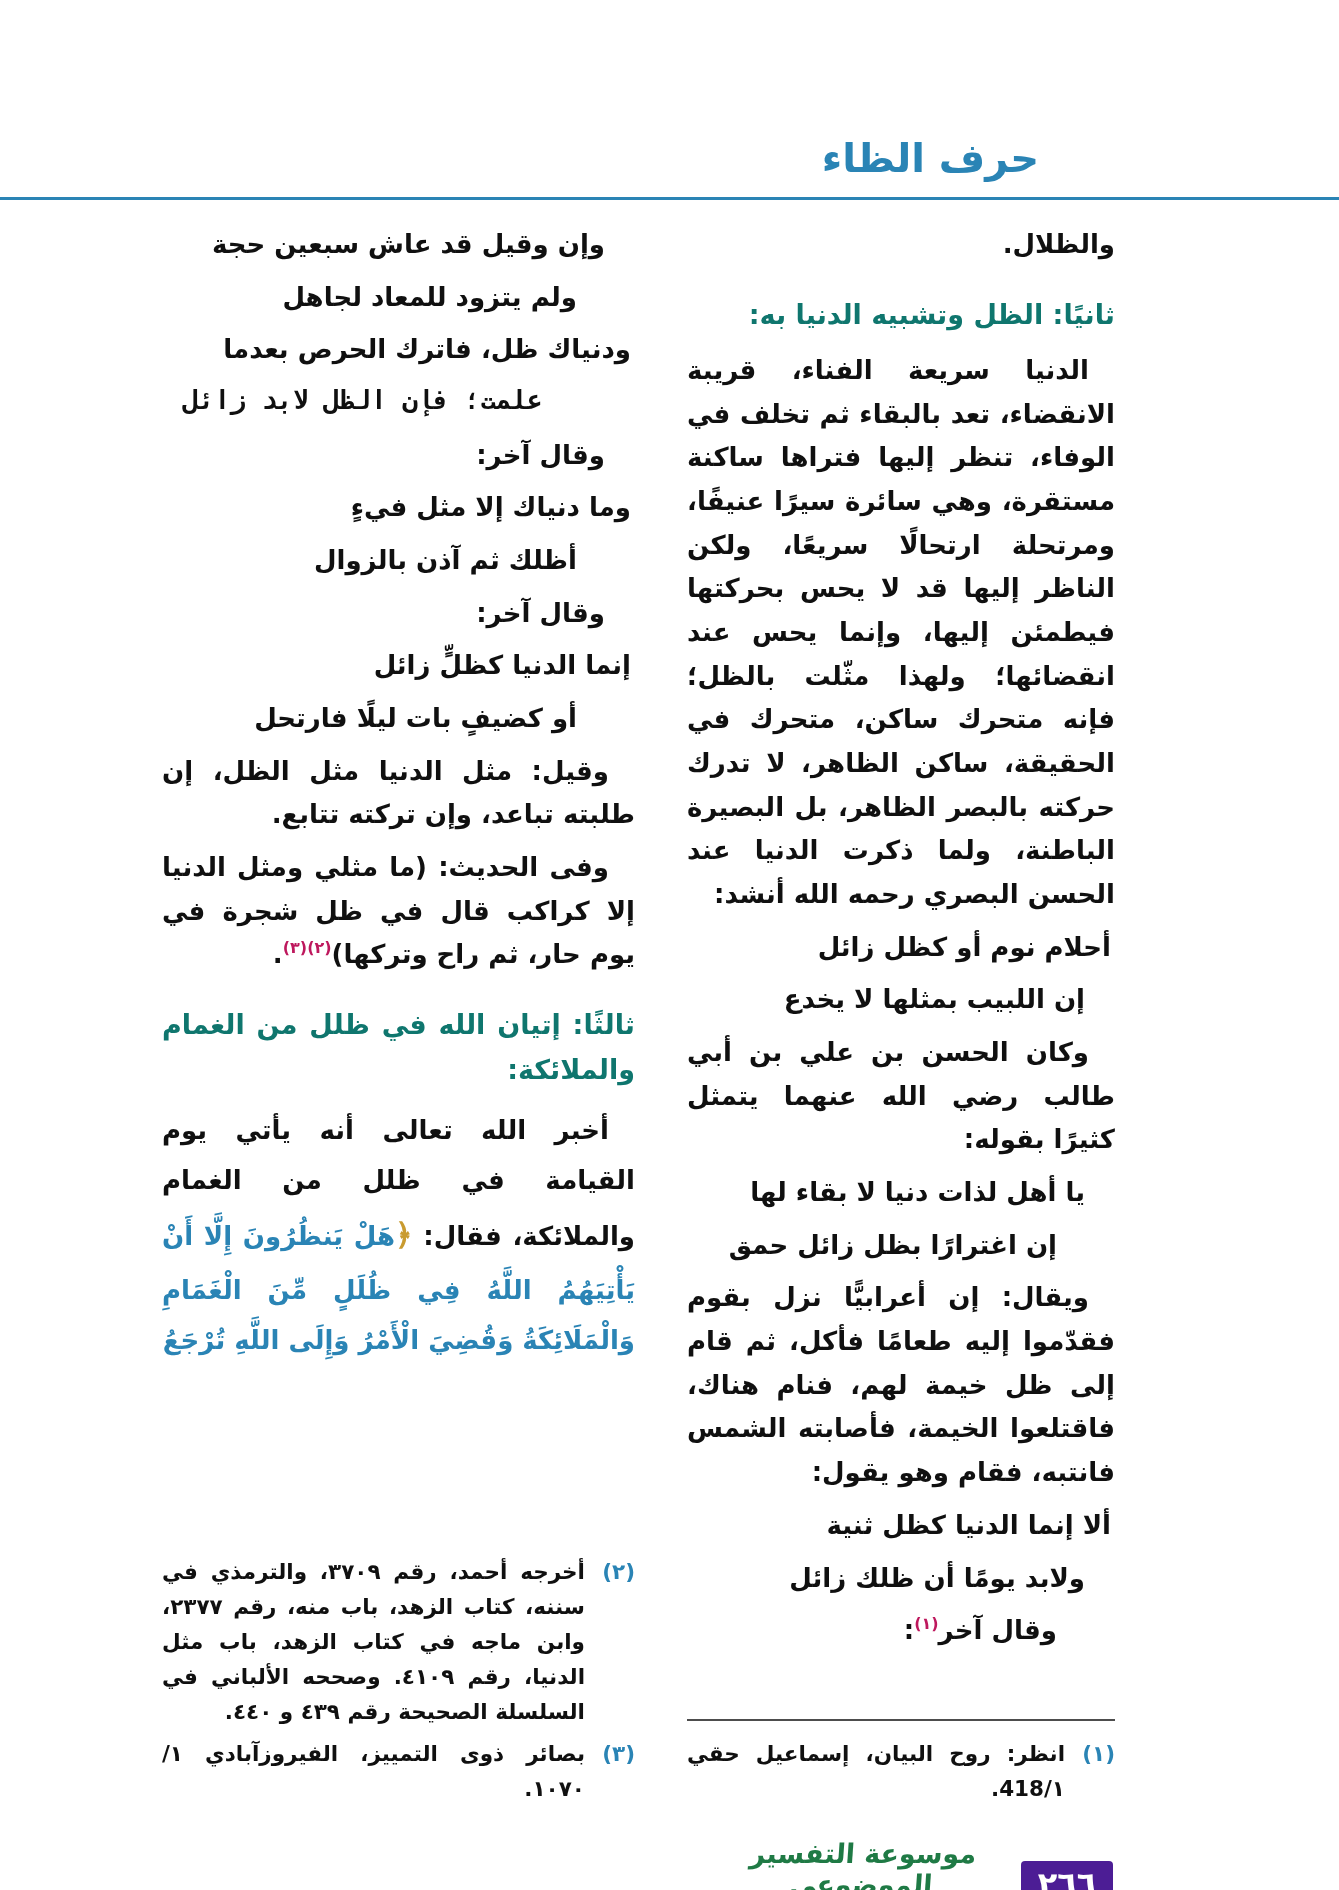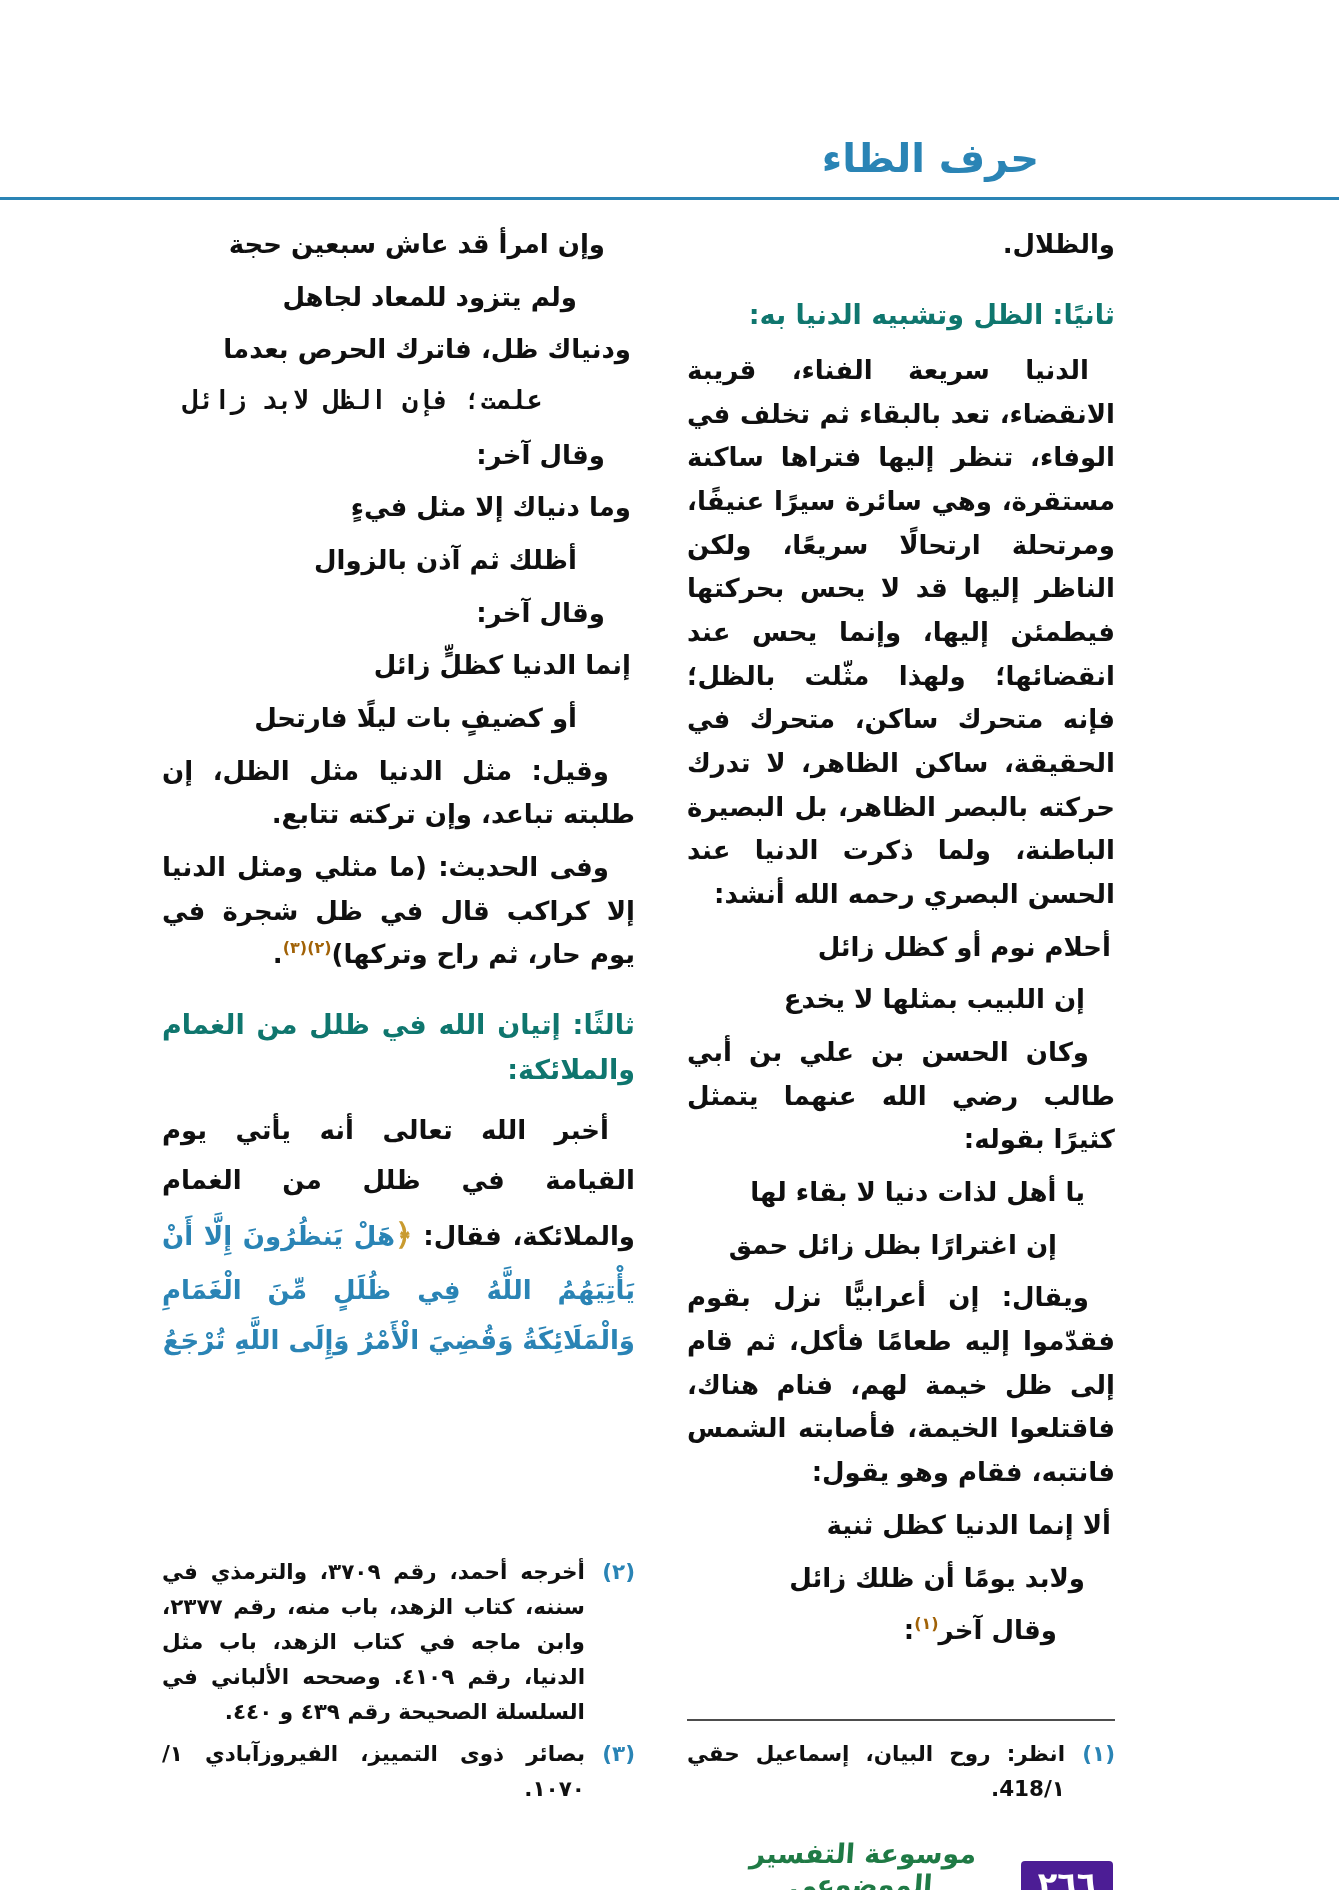--- a/index.html
+++ b/index.html
@@ -49,21 +49,21 @@
 
   p { margin: 0 0 9px; font-size: 26px; font-weight: 700; line-height: 1.68; }
   .just   { text-align: justify; text-align-last: right; }
   .indent { text-indent: 26px; }
   .heading { color: #0f766e; font-size: 27px; margin: 16px 0 12px; }
   .v0 { padding-right: 4px; }
   .v1 { padding-right: 30px; }
   .v2 { padding-right: 58px; }
   .v3 { padding-right: 92px; font-family: Liberation Mono, monospace; }
 
-  sup.ref { color: #a16207; font-size: 16px; font-weight: 700; vertical-align: super; line-height: 0; }
+  sup.ref { color: #be185d; font-size: 16px; font-weight: 700; vertical-align: super; line-height: 0; }
 
   .quran-para { line-height: 1.95; }
   .quran { color: #2a84b5; }
   .ornament { color: #c99b2f; font-size: 30px; }
 
   .push { margin-top: auto; }
   .fn-sep { border-top: 2px solid #4d4d4d; width: 100%; margin: 0 0 16px; }
   .fn-item { display: flex; gap: 8px; font-size: 21.5px; line-height: 1.62; margin-bottom: 8px; }
   .fn-marker { flex: none; color: #2a84b5; font-weight: 700; min-width: 42px; }
   .fn-text { font-weight: 700; flex: 1; min-width: 0; text-align: justify; text-align-last: right; }
@@ -122,21 +122,21 @@
       <div class="push">
         <div class="fn-sep"></div>
         <div class="fn-item">
           <span class="fn-marker">(١)</span>
           <div class="fn-text">انظر: روح البيان، إسماعيل حقي 418/١.</div>
         </div>
       </div>
     </section>
 
     <section class="col col-left">
-      <p class="v1">وإن امرأ قد عاش سبعين حجة</p>
+      <p class="v1">وإن وقيل قد عاش سبعين حجة</p>
       <p class="v2">ولم يتزود للمعاد لجاهل</p>
       <p class="v0">ودنياك ظل، فاترك الحرص بعدما</p>
       <p class="v3">علمت؛ فإن الظل لابد زائل</p>
       <p class="v1">وقال آخر:</p>
       <p class="v0">وما دنياك إلا مثل فيءٍ</p>
       <p class="v2">أظلك ثم آذن بالزوال</p>
       <p class="v1">وقال آخر:</p>
       <p class="v0">إنما الدنيا كظلٍّ زائل</p>
       <p class="v2">أو كضيفٍ بات ليلًا فارتحل</p>
       <p class="just indent">وقيل: مثل الدنيا مثل الظل، إن طلبته تباعد، وإن تركته تتابع.</p>

